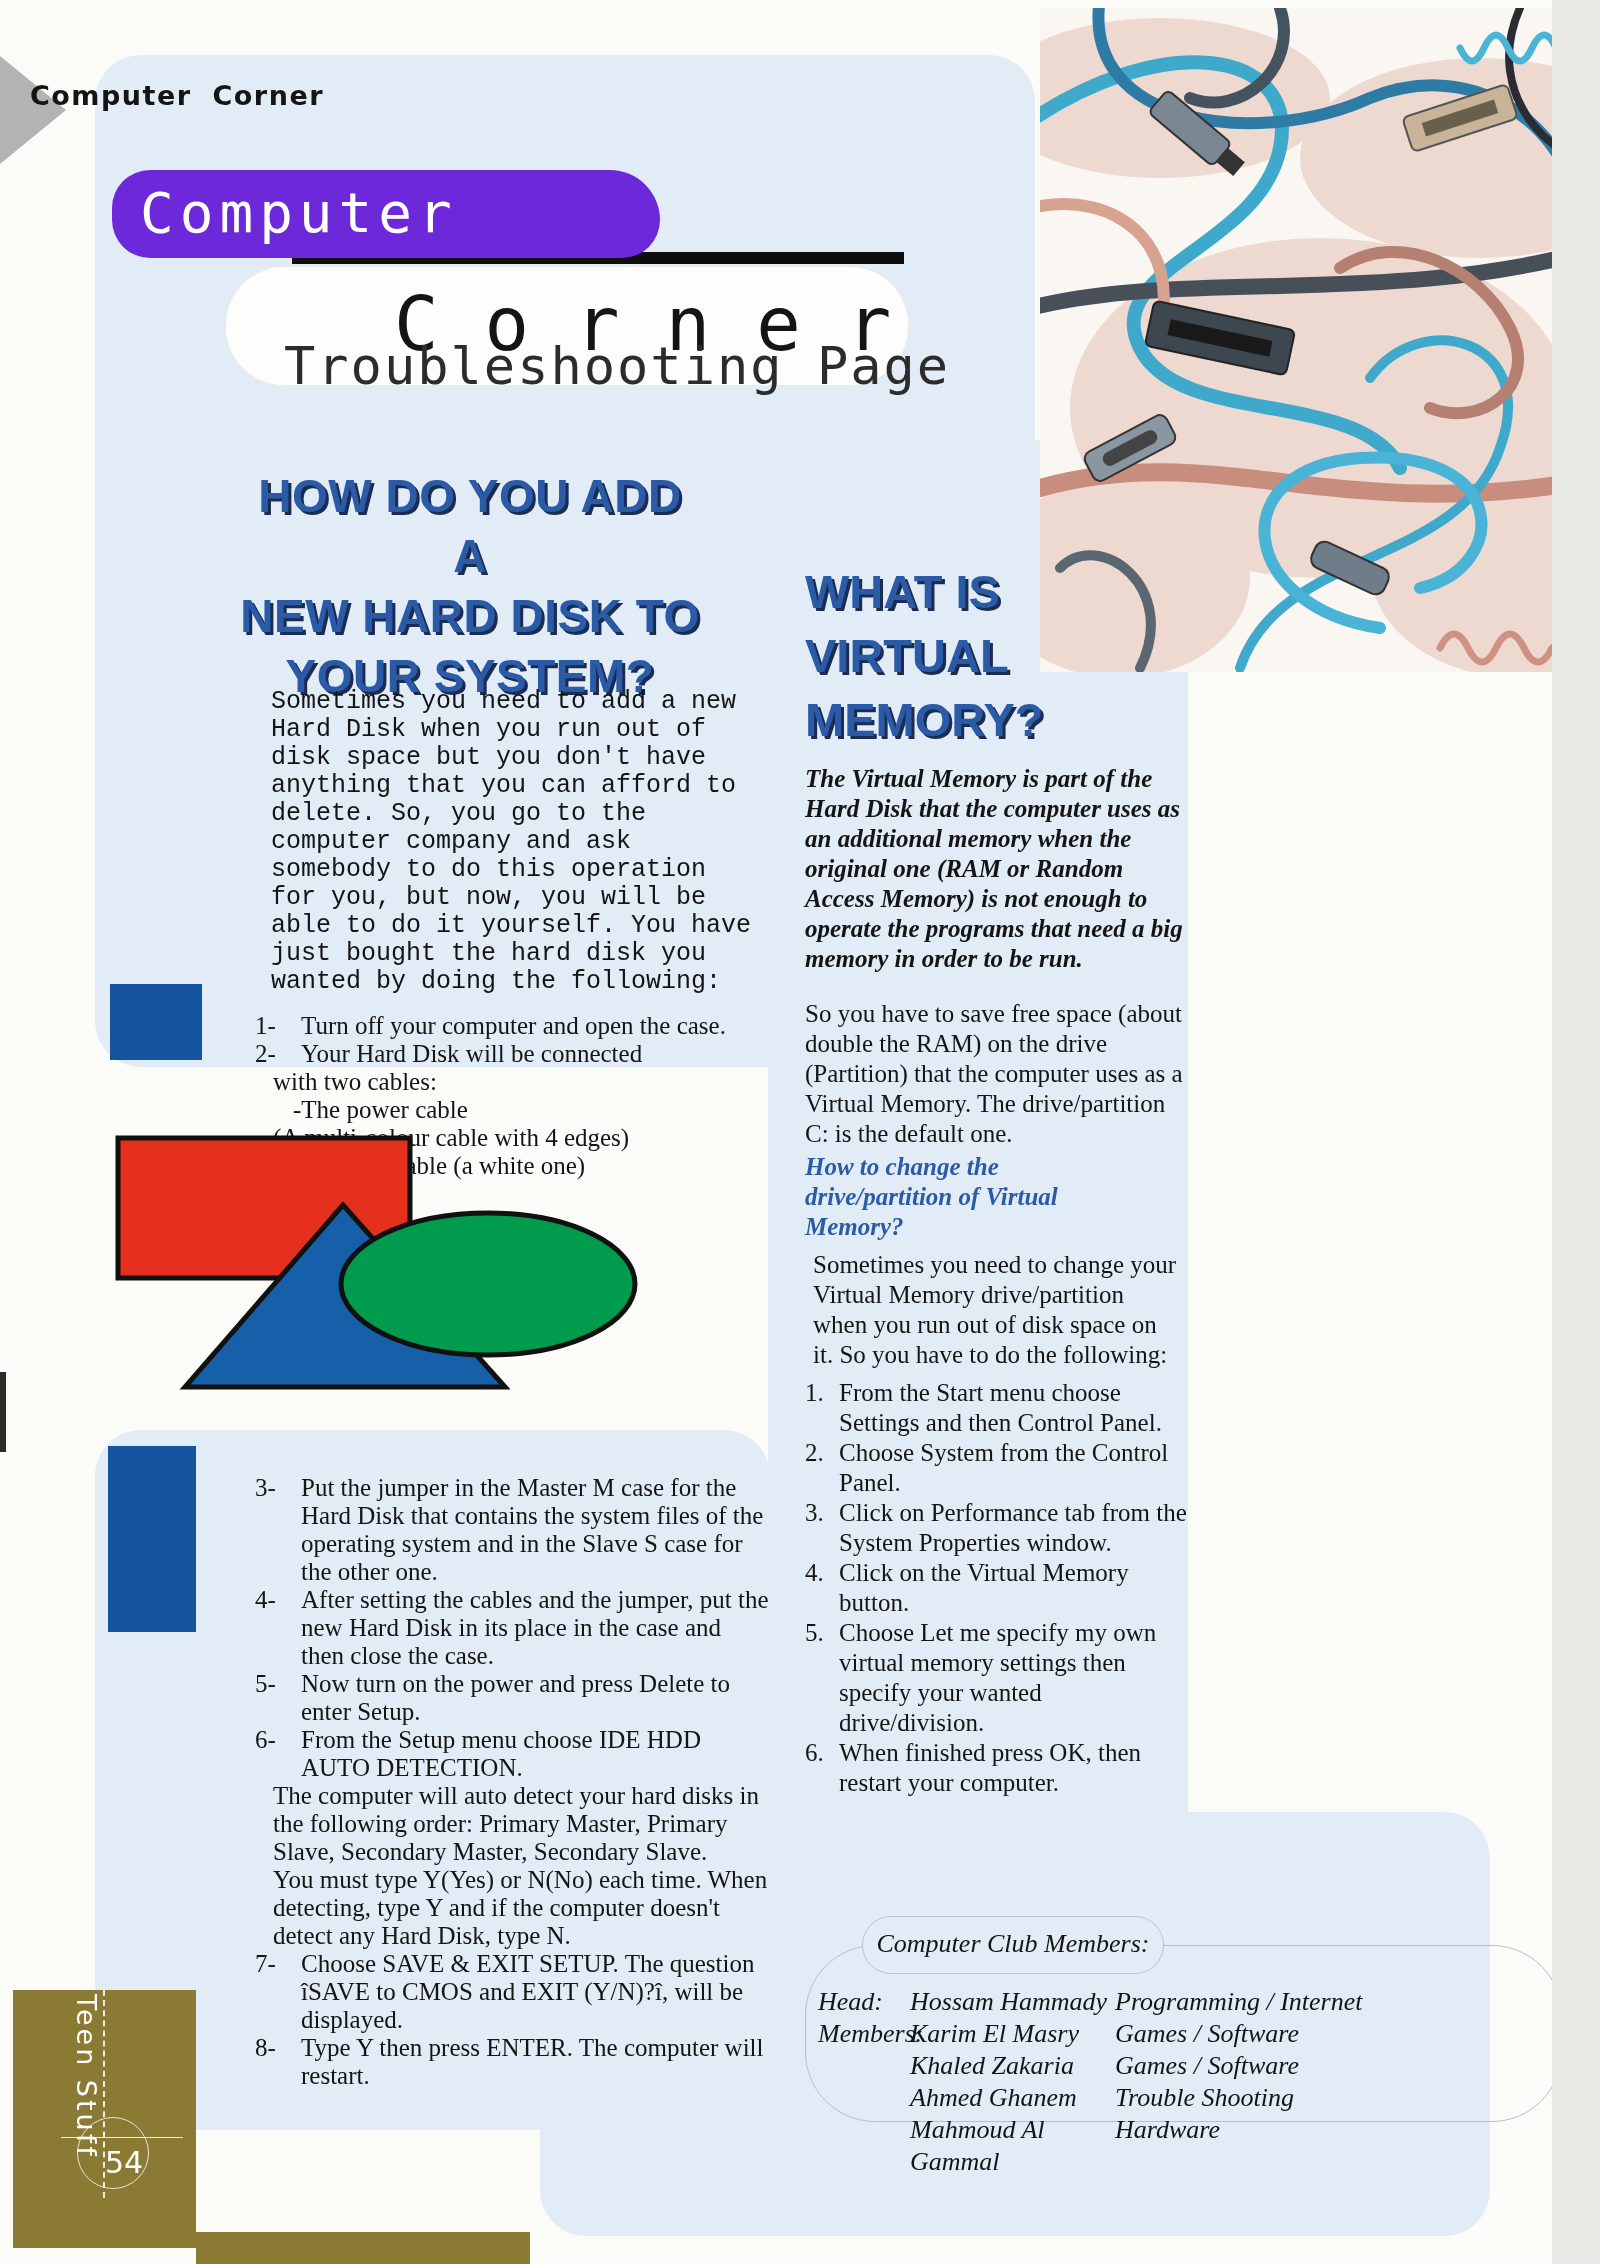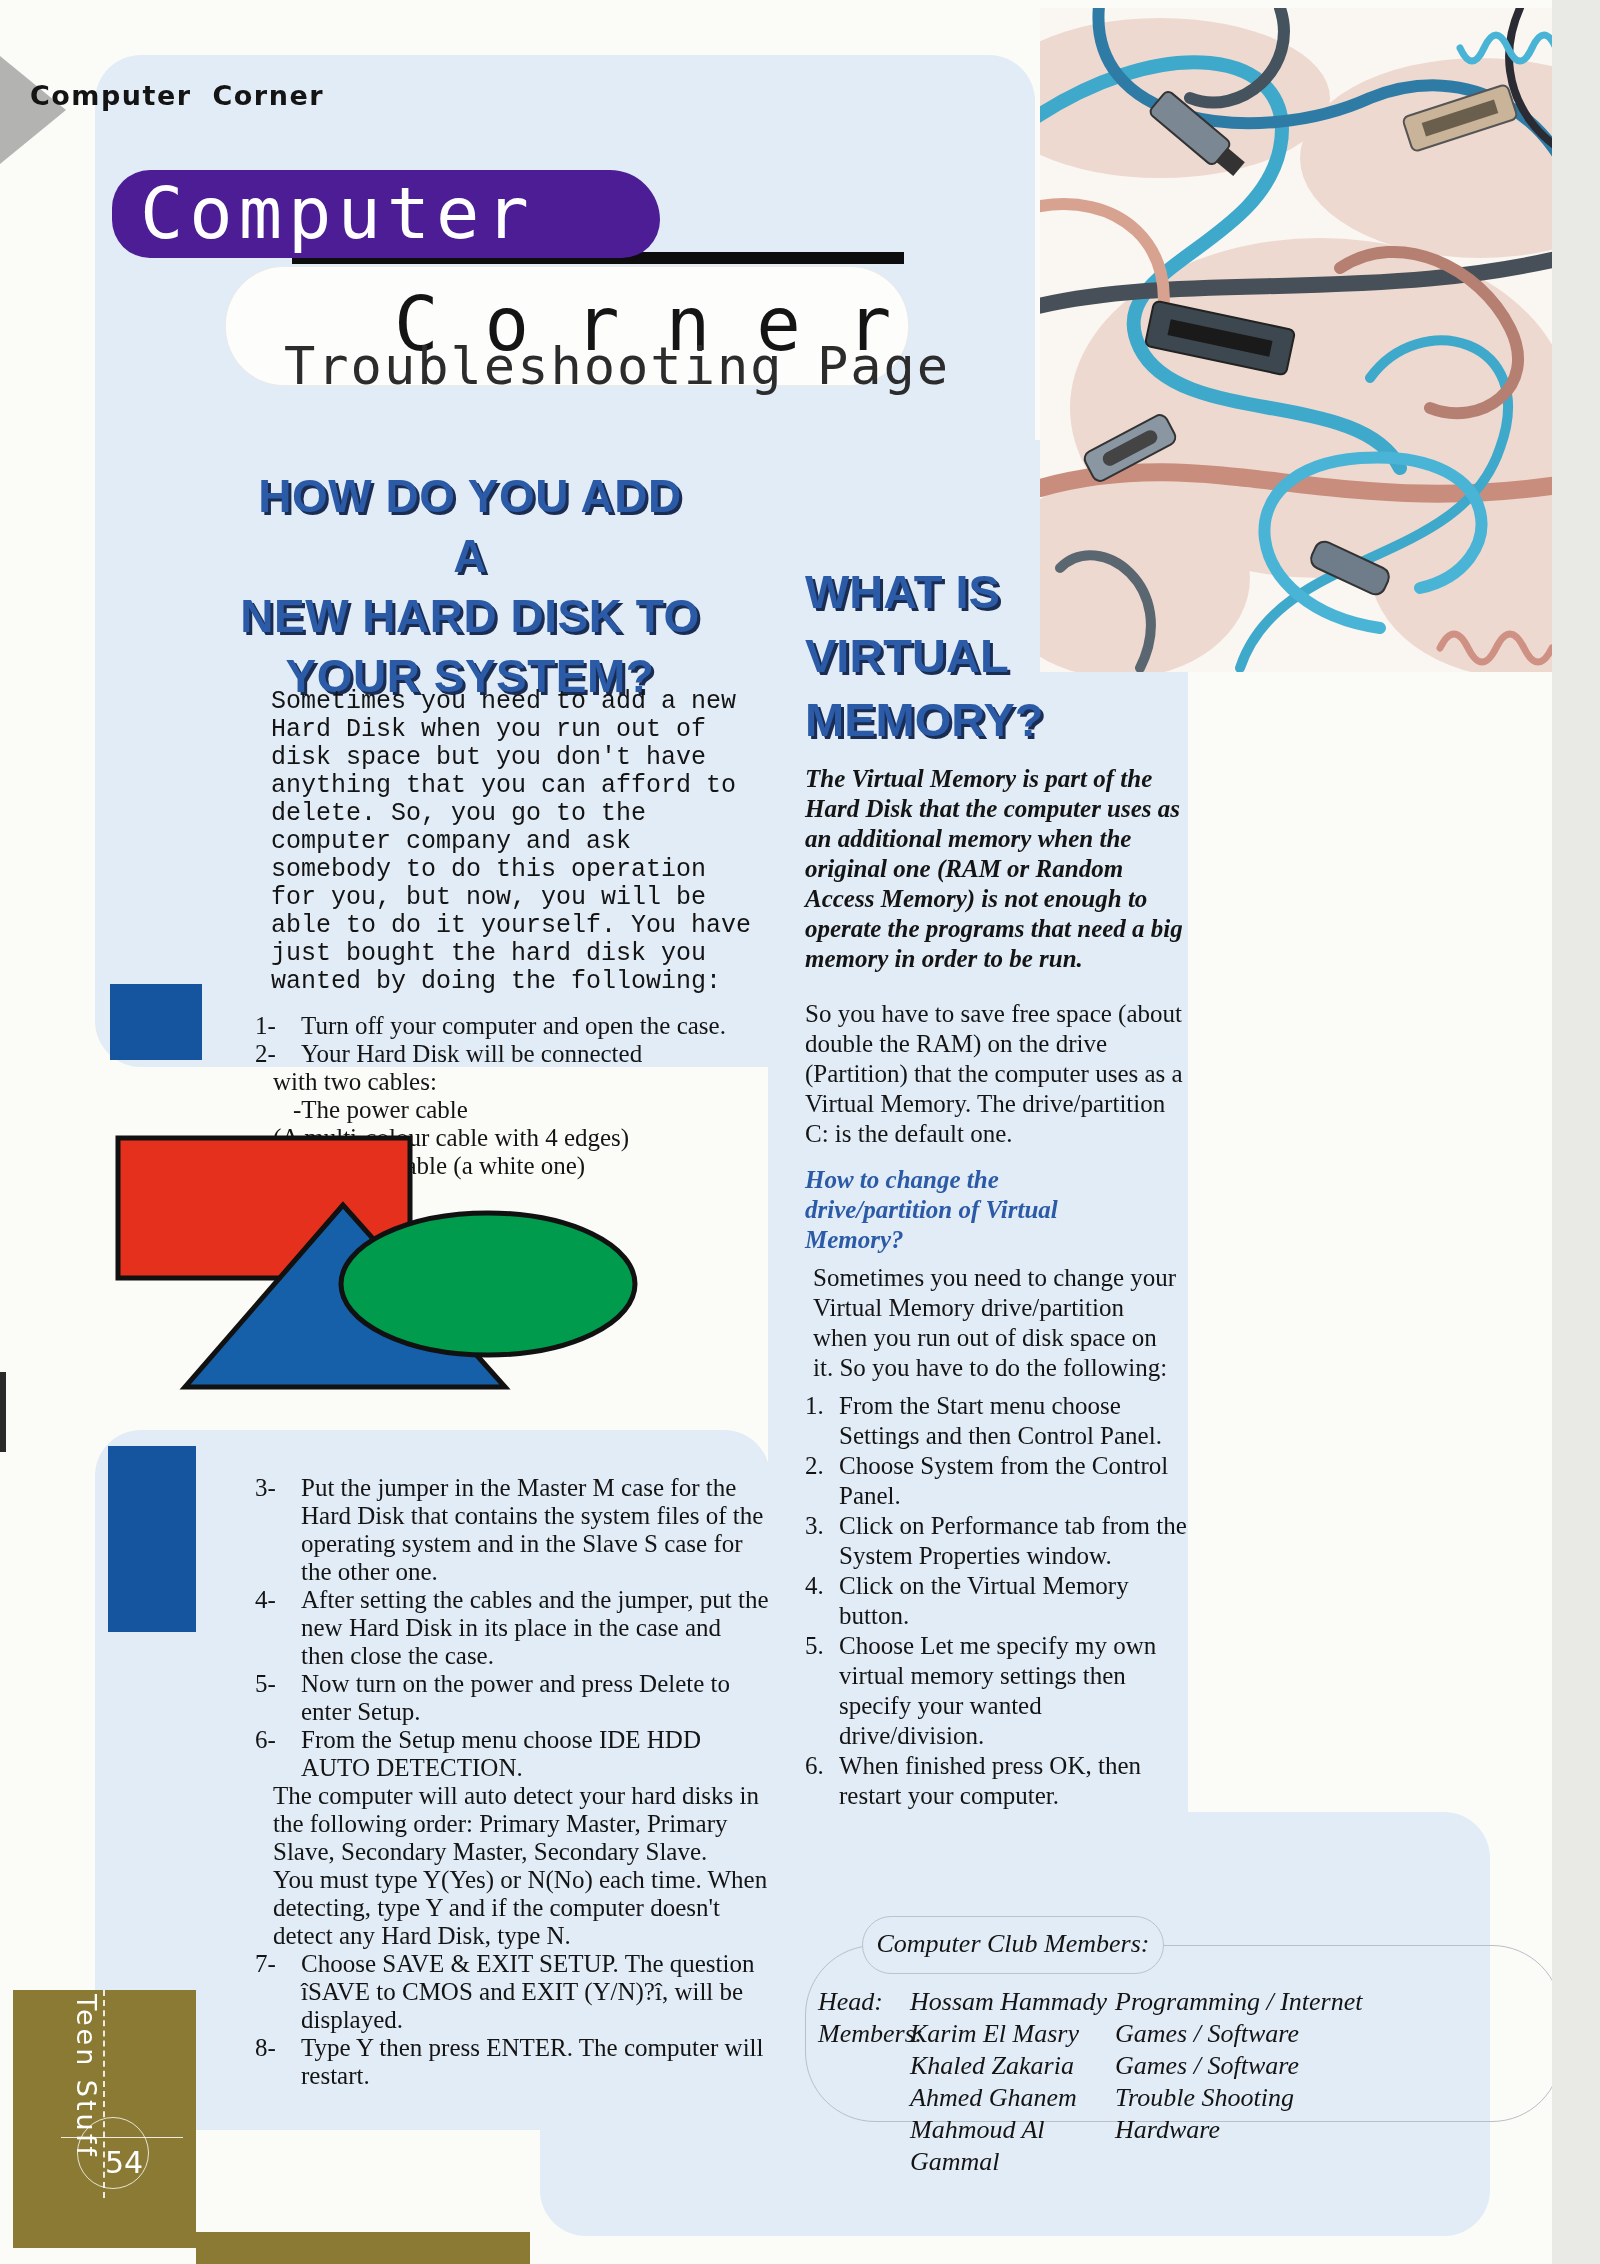--- a/index.html
+++ b/index.html
@@ -7,23 +7,23 @@
         font-family:"Liberation Serif", serif;color:#161616;}
   .abs{position:absolute;}
   
   .panel{position:absolute;background:#e2ecf6;border-radius:46px;}
   
   .corner-arrow{position:absolute;left:0;top:56px;width:0;height:0;
     border-top:54px solid transparent;border-bottom:54px solid transparent;border-left:66px solid #b3b3b1;}
   .corner-label{position:absolute;left:30px;top:80px;font-family:"DejaVu Sans",sans-serif;
     font-weight:bold;font-size:27px;letter-spacing:1.5px;word-spacing:10px;color:#141414;}
   
-  .logo-black{position:absolute;left:112px;top:170px;width:520px;height:88px;background:#4c1d95;
+  .logo-black{position:absolute;left:112px;top:170px;width:520px;height:88px;background:#6d28d9;
     border-radius:44px 58px 44px 44px;color:#fff;font-family:"DejaVu Sans Mono",monospace;
-    font-size:72px;line-height:86px;padding-left:28px;letter-spacing:6px;}
+    font-size:56px;line-height:86px;padding-left:28px;letter-spacing:6px;}
   .logo-underline{position:absolute;left:292px;top:252px;width:612px;height:12px;background:#0d0d0d;}
   .logo-white{position:absolute;left:225px;top:266px;width:682px;height:118px;background:#fdfdfc;
     border-radius:59px;border:1px solid rgba(0,0,0,0.07);}
   .logo-white .txt{position:absolute;left:168px;top:14px;color:#141414;
     font-family:"DejaVu Sans Mono",monospace;font-size:74px;letter-spacing:46px;}
   .subtitle{position:absolute;left:284px;top:336px;font-family:"DejaVu Sans Mono",monospace;
     font-size:52px;letter-spacing:2px;color:#2c2c2c;}
   
   .bighead{font-family:"Liberation Sans",sans-serif;font-weight:bold;color:#2b5aa7;
     text-shadow:3px 3px 0 #1a2c52;}
@@ -31,21 +31,21 @@
     font-size:46px;line-height:60px;letter-spacing:0.5px;}
   .righthead{font-size:47px;line-height:64px;}
   
   .lcol{position:absolute;left:255px;width:515px;font-size:25px;line-height:28px;color:#141414;}
   .rcol{position:absolute;left:805px;top:560px;width:385px;font-size:25px;line-height:30px;color:#141414;}
   .step{padding-left:46px;text-indent:-46px;}
   .step .num{display:inline-block;width:46px;text-indent:0;}
   .cind38{margin-left:38px;}
   .cind46{margin-left:18px;}
   .lead{font-weight:bold;font-style:italic;margin-top:12px;}
-  .rsub{font-weight:bold;font-style:italic;color:#2b5aa7;margin-top:16px;width:330px;}
+  .rsub{font-weight:bold;font-style:italic;color:#2b5aa7;margin-top:3px;width:330px;}
   .rpara{margin-top:2px;}
   .rstep{padding-left:34px;text-indent:-34px;}
   .rstep .num{display:inline-block;width:34px;text-indent:0;}
   
   .bluerect{position:absolute;background:#15559f;}
   
   .club-box{position:absolute;left:805px;top:1945px;width:755px;height:175px;
     border:1px solid #b9bfc6;border-radius:70px;}
   .club-title{position:absolute;left:56px;top:-30px;width:300px;height:56px;background:#e2ecf6;
     border:1px solid #bcc2c8;border-radius:30px;text-align:center;line-height:54px;

